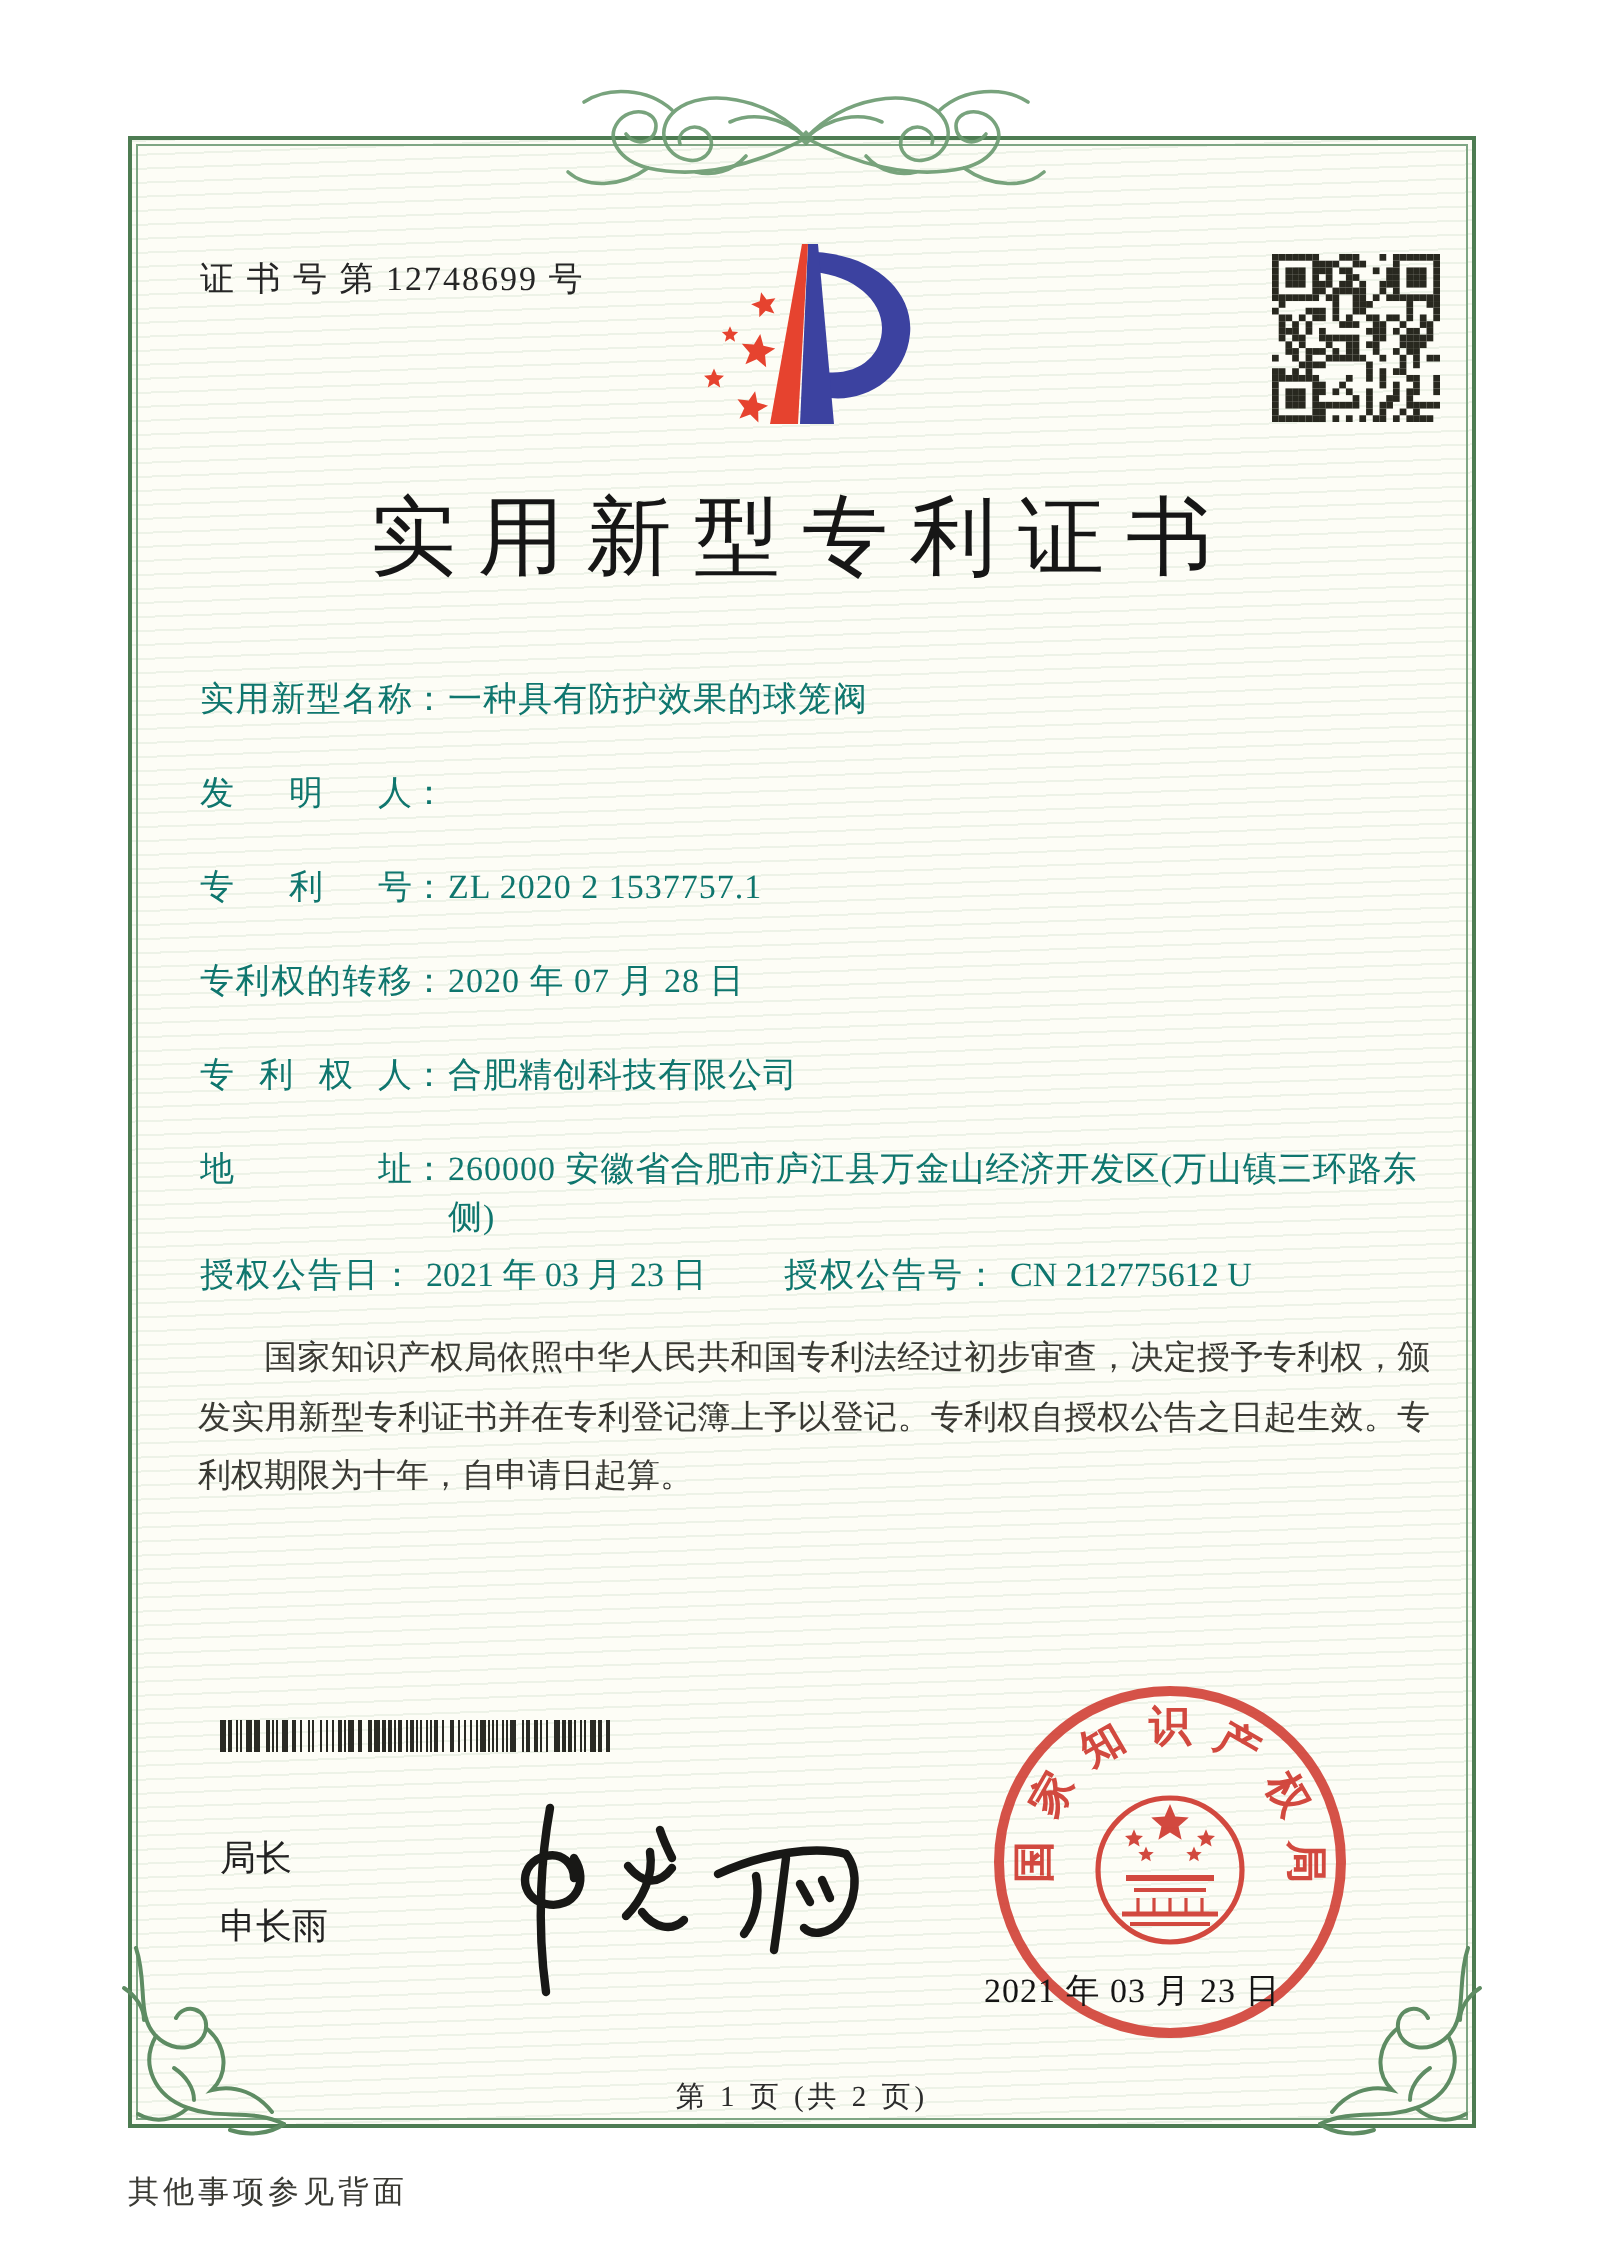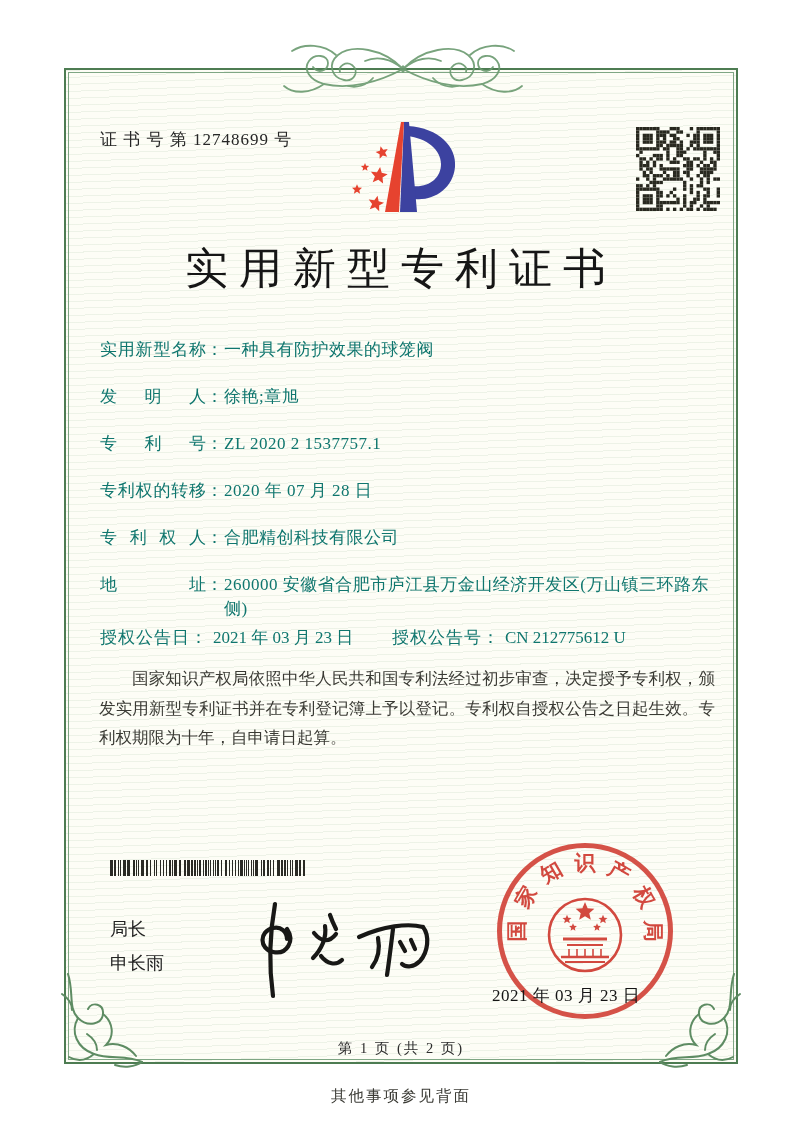--- a/index.html
+++ b/index.html
@@ -83,21 +83,21 @@
     position:absolute;left:492px;top:984px;width:170px;
     font-size:17px;color:#151515;letter-spacing:.5px;
   }
 
   .page-info{
     position:absolute;left:64px;top:1039px;width:674px;
     text-align:center;font-size:14.5px;color:#2c2c2c;letter-spacing:2px;
   }
   .back-note{
     position:absolute;left:64px;top:1086px;width:674px;
-    text-align:center;font-size:15.5px;color:#3a3a34;letter-spacing:2px;
+    font-size:15.5px;color:#3a3a34;letter-spacing:2px;
   }
 </style>
 </head>
 <body>
 
 <div class="page">
 
   <div class="frame">
     <div class="frame-inner"></div>
   </div>
@@ -490,21 +490,20 @@
 
   <div class="fields">
     <div class="field-row">
       <span class="f-label">实用新型名称</span>
         <span class="f-colon">：</span>
       <span class="f-value">一种具有防护效果的球笼阀</span>
     </div>
     <div class="field-row">
       <span class="f-label">发明人</span>
         <span class="f-colon">：</span>
-      <span class="f-value">徐艳;章旭</span>
     </div>
     <div class="field-row">
       <span class="f-label">专利号</span>
         <span class="f-colon">：</span>
       <span class="f-value">ZL 2020 2 1537757.1</span>
     </div>
     <div class="field-row">
       <span class="f-label">专利权的转移</span>
         <span class="f-colon">：</span>
       <span class="f-value">2020 年 07 月 28 日</span>

